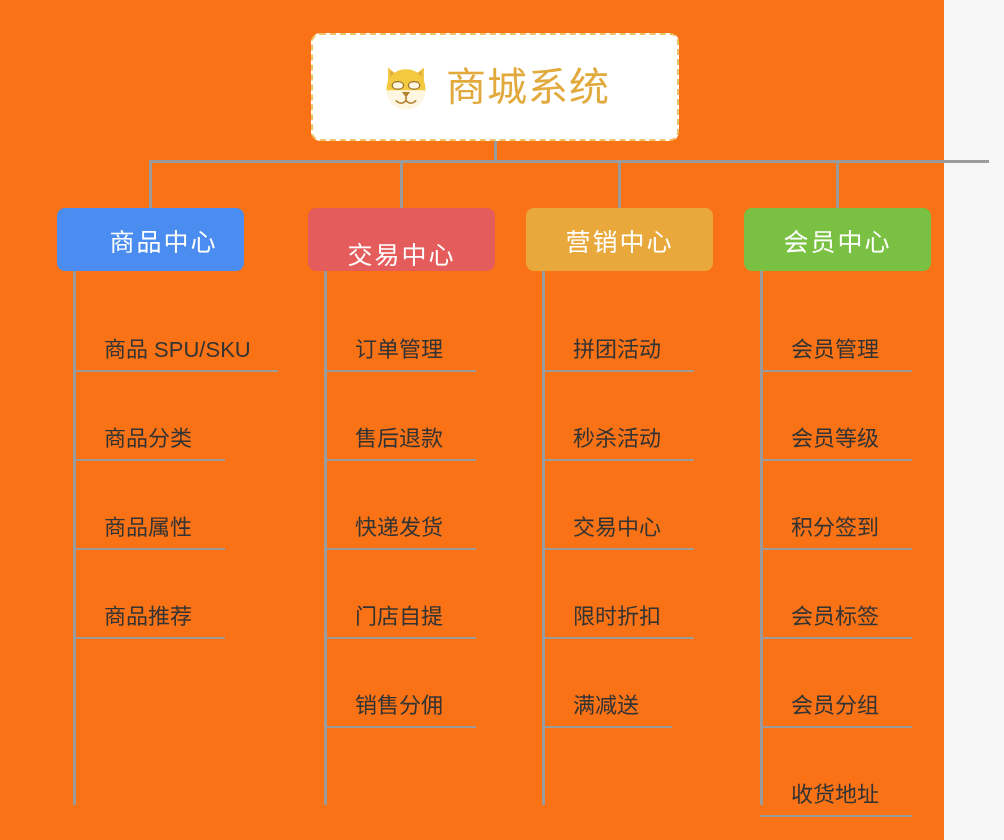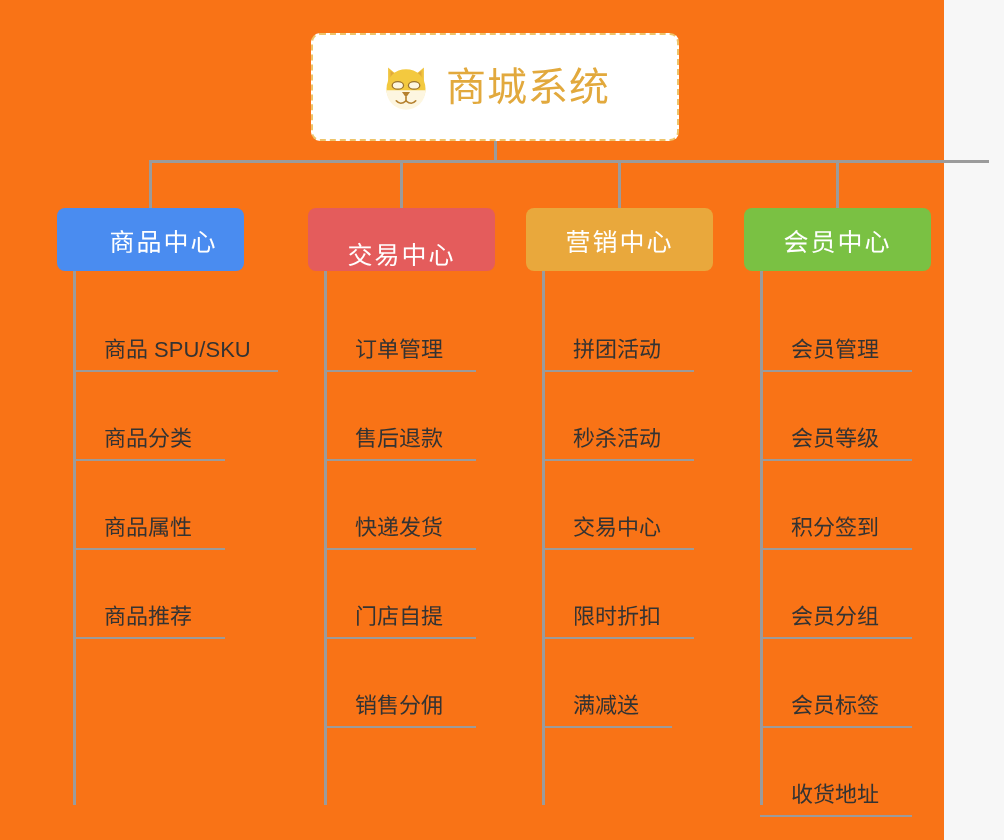--- a/index.html
+++ b/index.html
@@ -257,27 +257,27 @@
       </div>
       <div class="leaf">
         <span class="leaf-text">会员等级</span>
         <span class="leaf-rule" style="width:152px;"></span>
       </div>
       <div class="leaf">
         <span class="leaf-text">积分签到</span>
         <span class="leaf-rule" style="width:152px;"></span>
       </div>
       <div class="leaf">
+        <span class="leaf-text">会员标签</span>
+        <span class="leaf-rule" style="width:152px;"></span>
+      </div>
+      <div class="leaf">
         <span class="leaf-text">会员分组</span>
         <span class="leaf-rule" style="width:152px;"></span>
       </div>
       <div class="leaf">
-        <span class="leaf-text">会员标签</span>
-        <span class="leaf-rule" style="width:152px;"></span>
-      </div>
-      <div class="leaf">
         <span class="leaf-text">收货地址</span>
         <span class="leaf-rule" style="width:152px;"></span>
       </div>
     </div>
   </div>
 
 </div>
 
 </body></html>

